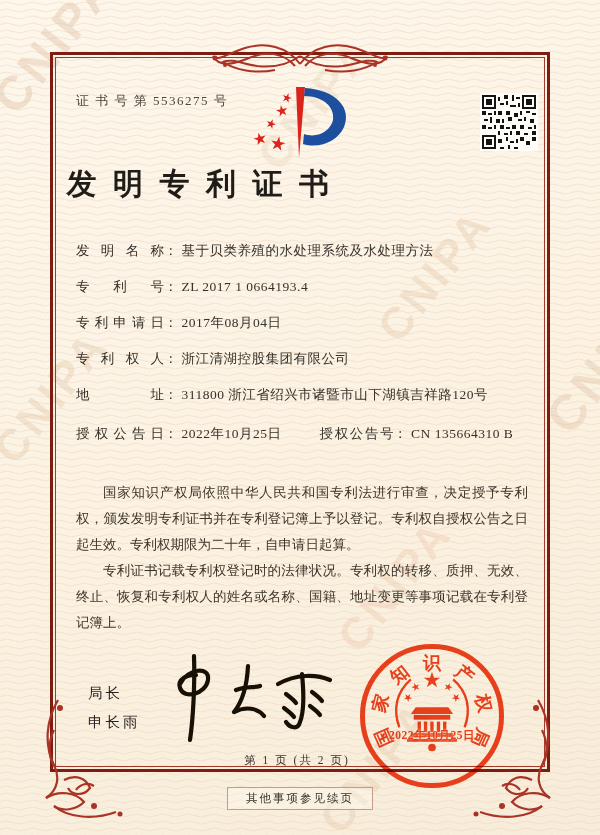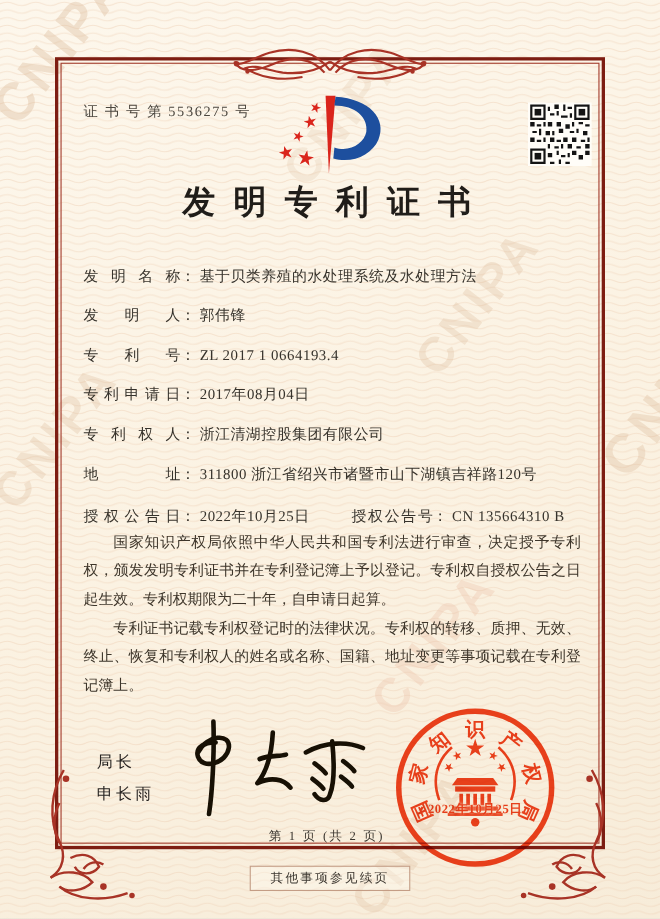--- a/index.html
+++ b/index.html
@@ -29,21 +29,21 @@
   .flourish{position:absolute;z-index:3;pointer-events:none;}
   .fl-top{left:205px;top:34px;}
   .fl-bl{left:24px;top:690px;}
   .fl-br{left:452px;top:690px;}
 
   .cert-no{position:absolute;left:76px;top:92px;z-index:4;font-size:13px;
     letter-spacing:1.5px;color:#4b463e;}
   .logo{position:absolute;left:238px;top:84px;z-index:4;}
   .qr{position:absolute;left:480px;top:93px;z-index:4;}
 
-  .title{position:absolute;left:50px;top:164px;width:494px;z-index:4;text-align:center;
+  .title{position:absolute;left:50px;top:164px;width:494px;z-index:4;text-align:left;
     font-size:30px;font-weight:bold;color:#201d19;letter-spacing:.55em;text-indent:.55em;}
 
   .fields{position:absolute;left:76px;top:242px;width:454px;z-index:4;}
   .field-row{height:21px;margin-bottom:15px;font-size:13.5px;color:#36322b;white-space:nowrap;}
   .f-label{display:inline-block;width:88px;text-align:justify;text-align-last:justify;
     vertical-align:top;font-family:Liberation Mono, monospace;}
   .f-colon{display:inline-block;margin-right:4px;}
   .f-value{letter-spacing:.5px;}
   .field-duo{display:flex;align-items:flex-end;}
   .field-duo .g2{margin-left:38px;}
@@ -166,23 +166,20 @@
         <rect x="23" y="3" width="3" height="3"></rect>
         <rect x="3" y="23" width="3" height="3"></rect>
     </g>
   </svg>
 
   <div class="title">发明专利证书</div>
 
   <div class="fields">
     <div class="field-row">
       <span class="f-label">发明名称</span><span class="f-colon">：</span><span class="f-value">基于贝类养殖的水处理系统及水处理方法</span>
-    </div>
-    <div class="field-row">
-      <span class="f-label">发明人</span><span class="f-colon">：</span><span class="f-value">郭伟锋</span>
     </div>
     <div class="field-row">
       <span class="f-label">专利号</span><span class="f-colon">：</span><span class="f-value">ZL 2017 1 0664193.4</span>
     </div>
     <div class="field-row">
       <span class="f-label">专利申请日</span><span class="f-colon">：</span><span class="f-value">2017年08月04日</span>
     </div>
     <div class="field-row">
       <span class="f-label">专利权人</span><span class="f-colon">：</span><span class="f-value">浙江清湖控股集团有限公司</span>
     </div>

